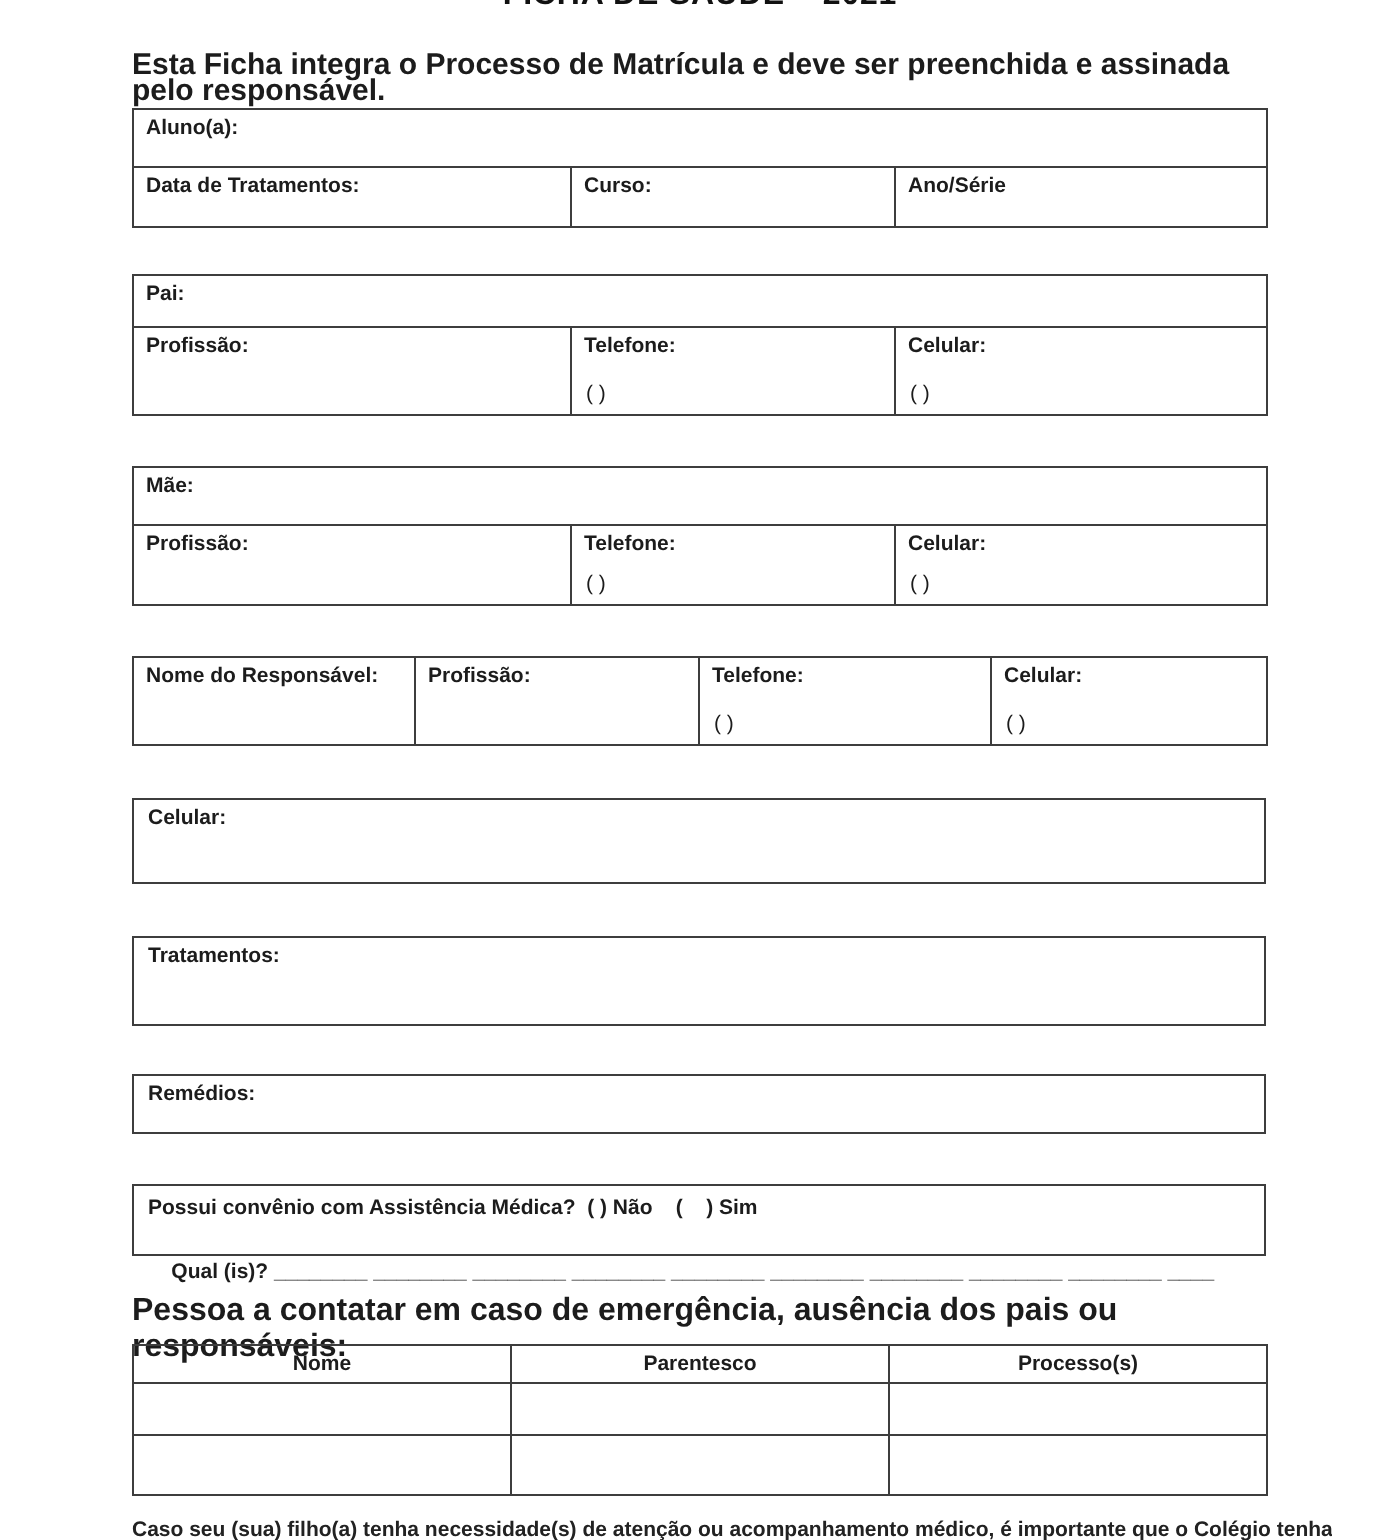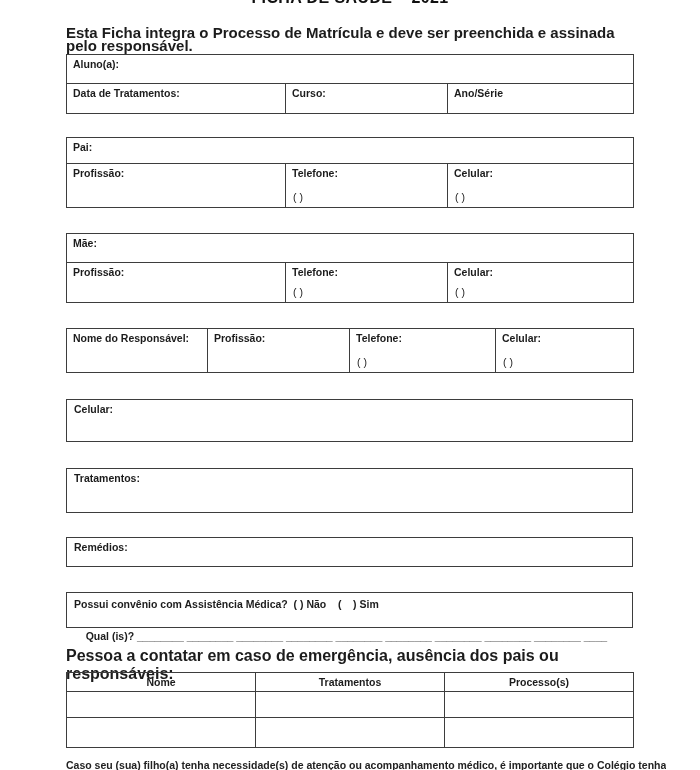--- a/index.html
+++ b/index.html
@@ -217,21 +217,21 @@
 
 <table id="tbl-emerg" class="blk">
   <colgroup>
       <col style="width:189px">
       <col style="width:189px">
       <col style="width:189px">
     </colgroup>
   <tbody>
       <tr class="hdr">
     <td>Nome</td>
-    <td>Tratamentos</td>
+    <td>Parentesco</td>
     <td>Processo(s)</td>
   </tr>
   <tr class="row1">
     <td></td>
     <td></td>
     <td></td>
   </tr>
   <tr class="row2">
     <td></td>
     <td></td>

